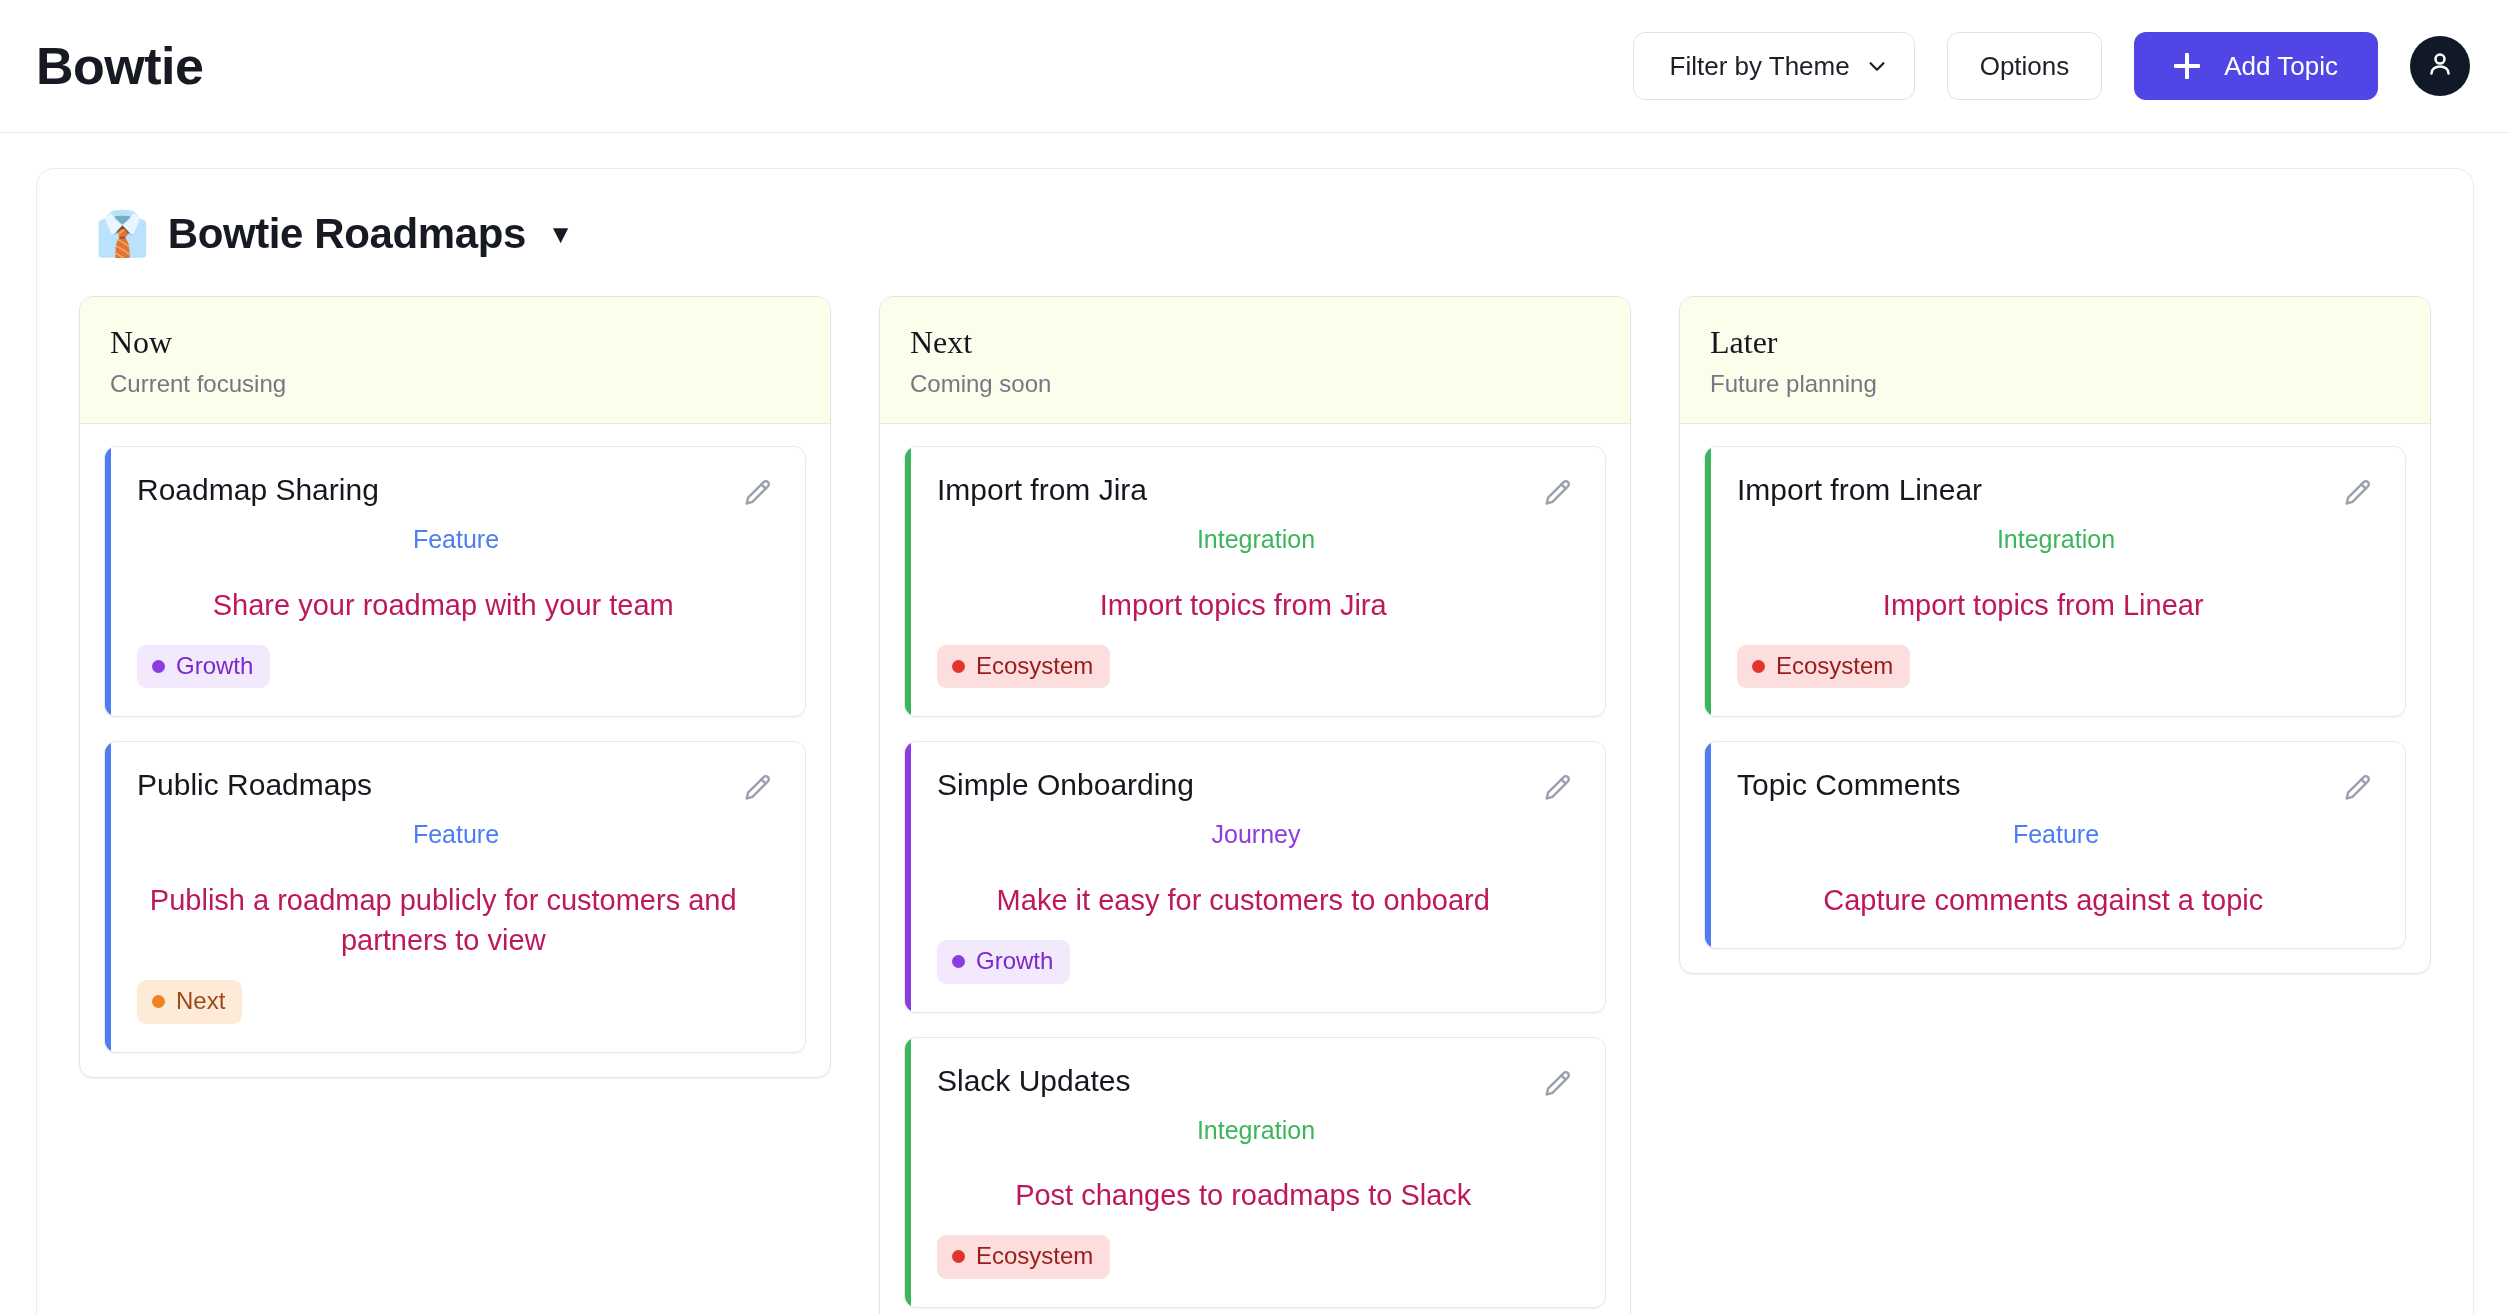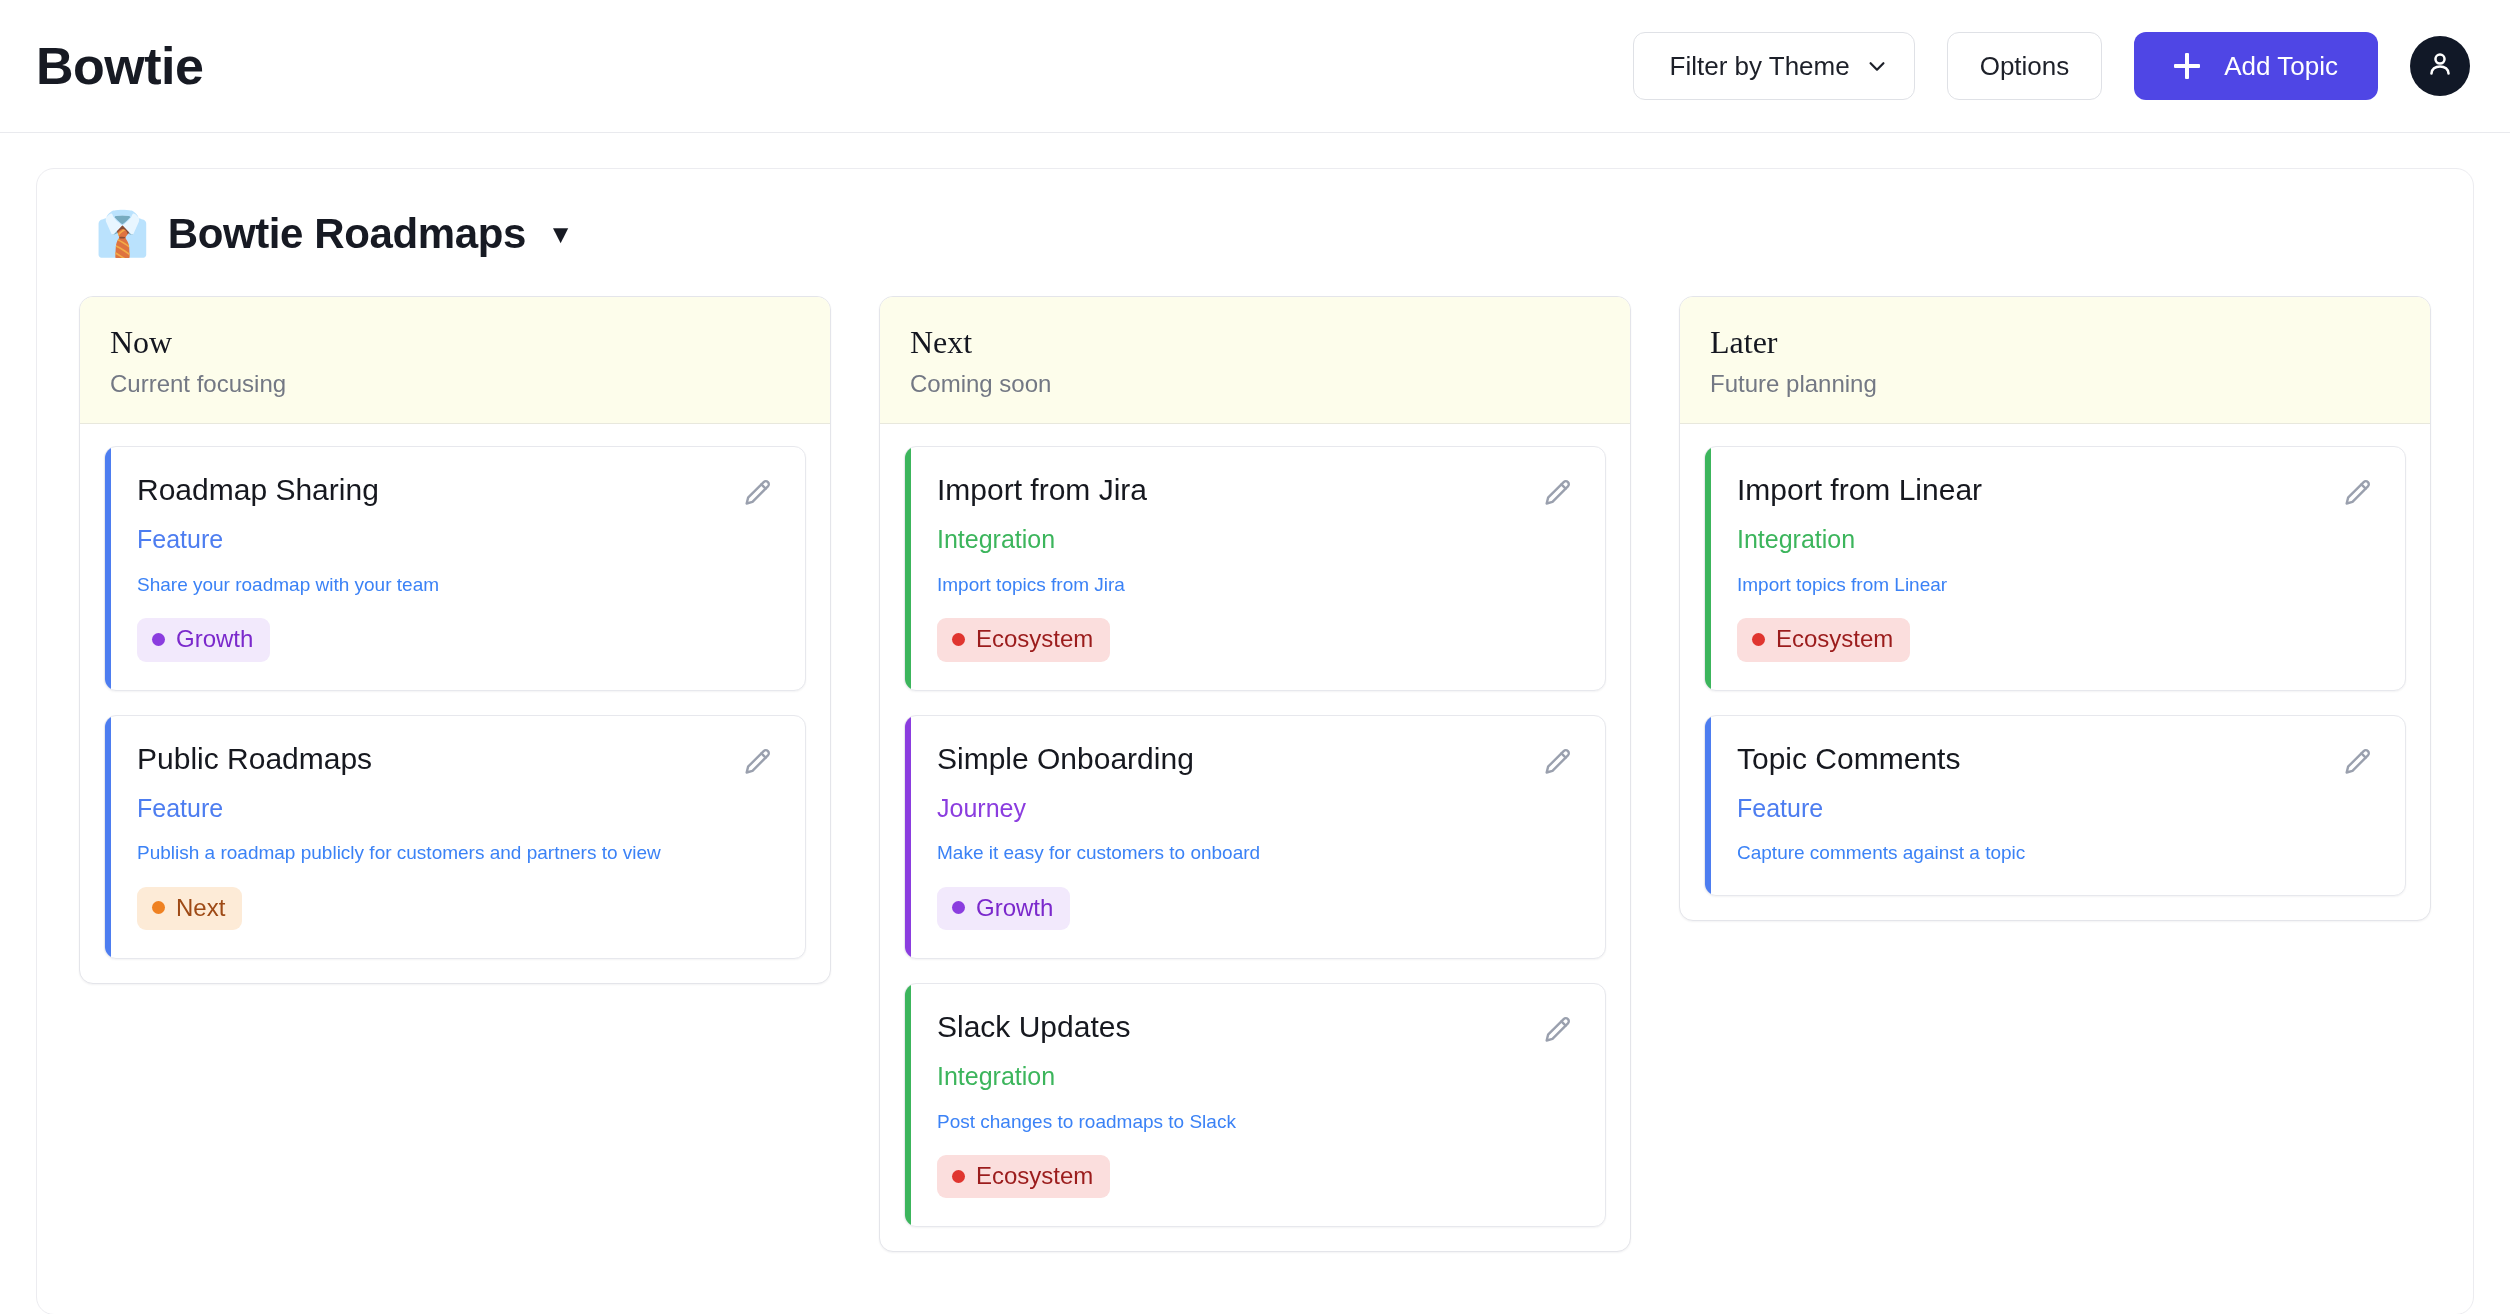--- a/index.html
+++ b/index.html
@@ -180,20 +180,21 @@
   
   .card {
     position: relative;
     background: #ffffff;
     border: 1px solid #e7e8ed;
     border-radius: 12px;
     padding: 26px 30px 28px 32px;
     box-shadow: 0 1px 2px rgba(16,24,40,0.05);
     overflow: hidden;
     cursor: pointer;
+    text-align: center;
   }
   .card::before {
     content: "";
     position: absolute;
     left: 0; top: 0; bottom: 0;
     width: 6px;
     border-radius: 12px 0 0 12px;
     background: var(--accent, #4d7df0);
   }
 
@@ -219,24 +220,24 @@
   .edit-icon svg { display: block; width: 34px; height: 34px; }
 
   .card-type {
     margin-top: 16px;
     font-size: 25px;
     line-height: 1.15;
     color: var(--accent, #4d7df0);
   }
 
   .card-desc {
-    margin-top: 18px;
-    font-size: 19px;
+    margin-top: 31px;
+    font-size: 29px;
     line-height: 1.38;
-    color: #3b82f6;
+    color: #be185d;
     max-width: 96%;
   }
 
   .badge-row { margin-top: 20px; display: flex; }
   .badge {
     display: inline-flex;
     align-items: center;
     gap: 11px;
     padding: 8px 17px 9px 15px;
     border-radius: 9px;

